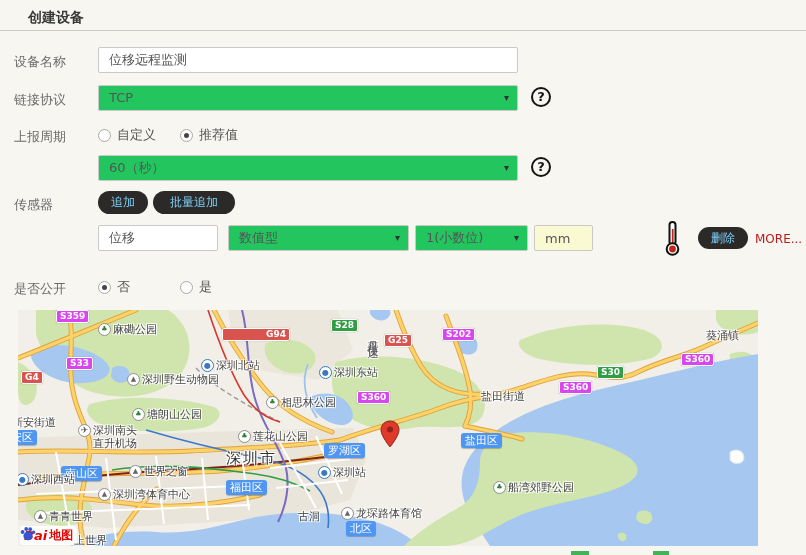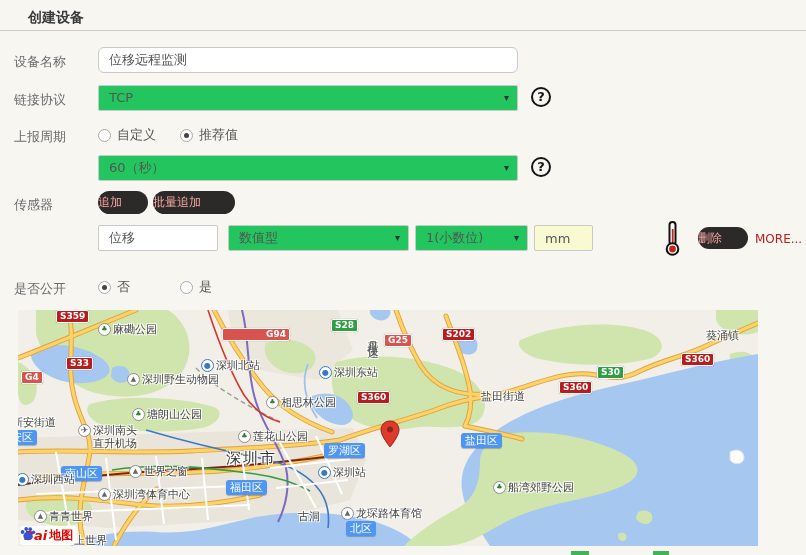--- a/index.html
+++ b/index.html
@@ -31,34 +31,34 @@
     background:transparent;
   }
   .radio-group { display:flex;justify-content:space-between; }
   .radio-item { display:flex; align-items:center; width:82px; cursor:default; }
   .radio { width:13px; height:13px; border:1px solid #aaa; border-radius:50%;
     background:#fdfdfd; display:inline-block; position:relative; flex:none; }
   .radio.checked::after { content:""; position:absolute; left:3px; top:3px; width:5px; height:5px;
     border-radius:50%; background:#444; }
   .radio-label { margin-left:6px; color:#555; }
   .darkbtn {
-    background:#2b2a28; color:#fca5a5; border:none; border-radius:12px;
-    font-size:12px; text-align:left; cursor:pointer;
+    background:#2b2a28; color:#7dd3fc; border:none; border-radius:12px;
+    font-size:12px; text-align:center; cursor:pointer;
     font-family:"DejaVu Sans","Liberation Sans",sans-serif;
   }
   .unit-box { background:#fafad2; }
   .more { color:#b91c1c; font-size:12px; }
   
   .map { left:18px; top:310px; width:740px; height:236px; overflow:hidden; background:#f2efe8; }
   .map svg { position:absolute; left:0; top:0; }
   #map-overlay { position:absolute; left:0; top:0; width:740px; height:236px; }
   .badge { position:absolute; font-size:9px; font-weight:bold; color:#fff; line-height:11px;
     padding:0 3px; border-radius:2px; border:1px solid #fff; box-shadow:0 0 1px rgba(0,0,0,.45);
     white-space:nowrap; }
-  .badge-s { background:#b91c1c; }
+  .badge-s { background:#d946ef; }
   .badge-g { background:#d9534f; }
   .badge-x { background:#2f9e44; }
   .district { position:absolute; background:#4f96f2; color:#fff; font-size:11px; line-height:15px;
     padding:0 4px; border-radius:3px; box-shadow:0 1px 1px rgba(0,0,0,.25); white-space:nowrap; }
   .poi { position:absolute; display:flex; align-items:flex-start; font-size:11px; color:#444;
     white-space:nowrap; line-height:13px;
     text-shadow:1px 1px 0 #fff,-1px -1px 0 #fff,1px -1px 0 #fff,-1px 1px 0 #fff; }
   .poi .ic { width:13px; height:13px; margin-right:2px; border-radius:50%; background:#fff;
     border:1px solid #8f8f8f; font-size:7px; line-height:11px; text-align:center; flex:none;
     text-shadow:none; }
@@ -74,21 +74,21 @@
   .baidu-logo .mp { color:#e10600; font-weight:bold; font-size:12px; margin-left:2px; }
   .sliver { position:absolute; height:4px; background:#3fb653; }
 </style>
 </head>
 <body>
 
 <div class="abs page-title">创建设备</div>
 <div class="abs title-rule"></div>
 
 <div class="abs f-label" style="top:53px;">设备名称</div>
-<input class="abs tbox" style="left: 98px; top: 47px; width: 420px; border-radius: 6px;" value="位移远程监测">
+<input class="abs tbox" style="left: 98px; top: 47px; width: 420px;" value="位移远程监测">
 
 <div class="abs f-label" style="top:91px;">链接协议</div>
 <div class="selectbox" style="left:98px; top:85px; width:420px;">
   <span>TCP</span>
 </div>
 <div class="abs help" style="left:531px; top:87px;">?</div>
 
 <div class="abs f-label" style="top:128px;">上报周期</div>
 <div class="abs radio-group" style="left:98px; top:126px;">
     <span class="radio-item">

